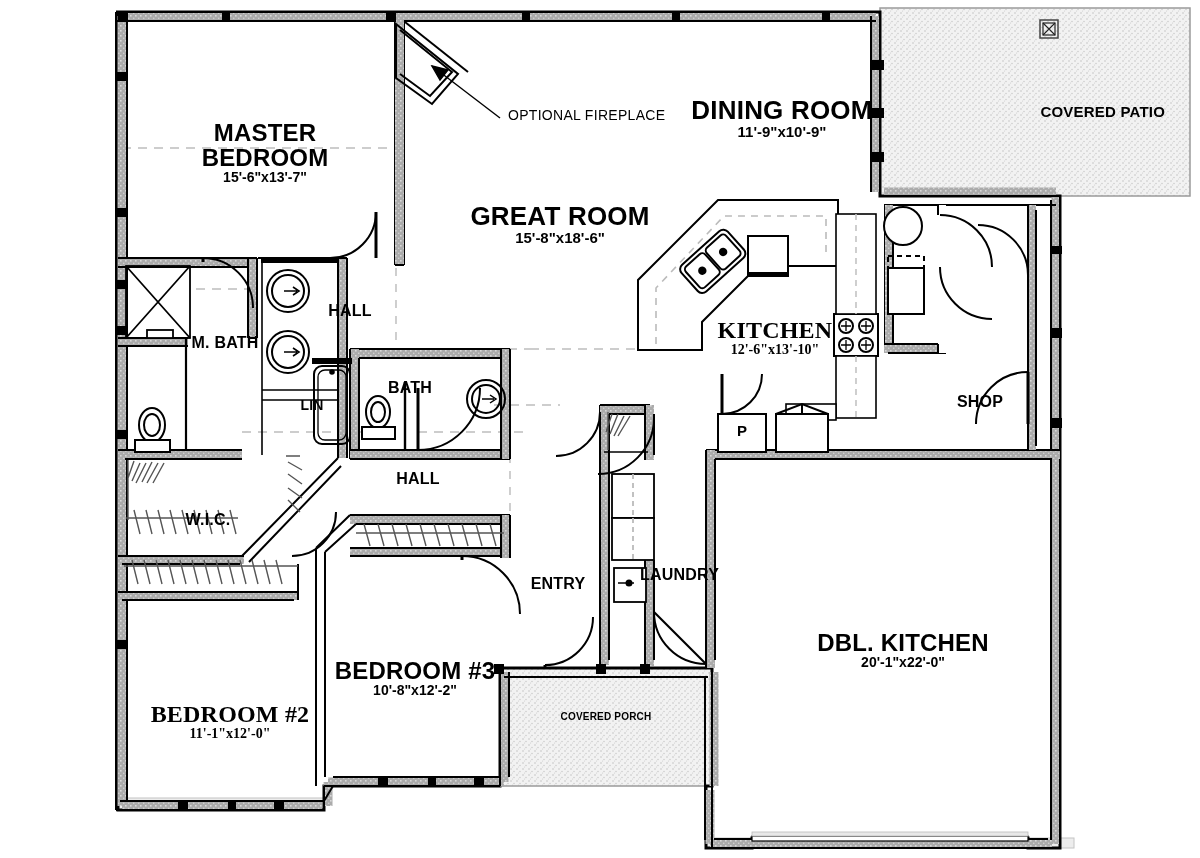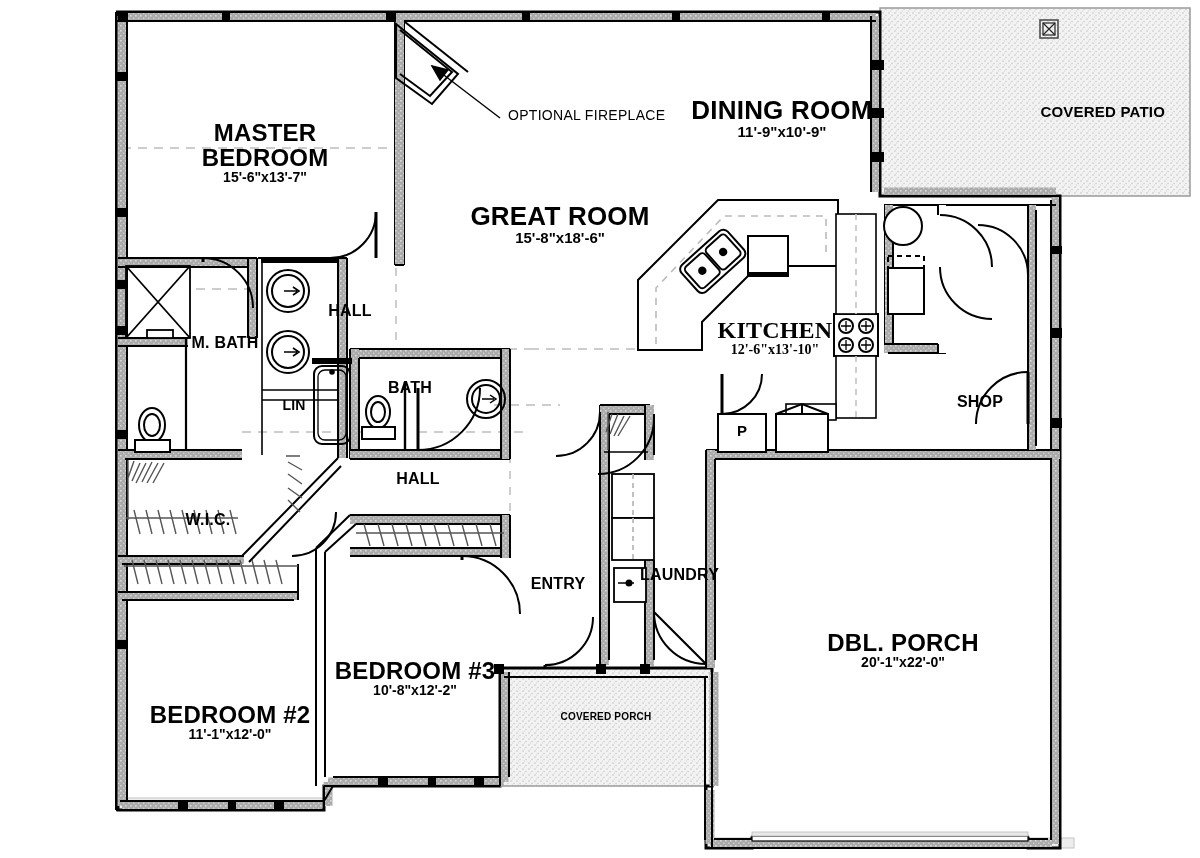--- a/index.html
+++ b/index.html
@@ -450,43 +450,43 @@
 
   <div class="lbl rm-p" style="left:905px;top:104px;width:260px;text-align:right;">
     <div class="nm" style="font-size:15px;">COVERED PATIO</div>
   </div>
 
   <div class="lbl rm-sm" style="left:920px;top:394px;width:120px;">
     <div class="nm">SHOP</div>
   </div>
 
   <div class="lbl rm-lg" style="left:778px;top:630px;width:250px;">
-    <div class="nm">DBL. PORCH</div>
+    <div class="nm">DBL. KITCHEN</div>
     <div class="dim">20'-1"x22'-0"</div>
   </div>
 
-  <div class="lbl rm-lg" style="left:115px;top:702px;width:230px;">
+  <div class="lbl rm-lg" style="left:115px;top:702px;width:230px;font-family:Liberation Serif, serif;">
     <div class="nm">BEDROOM #2</div>
     <div class="dim">11'-1"x12'-0"</div>
   </div>
 
   <div class="lbl rm-lg" style="left:300px;top:658px;width:230px;">
     <div class="nm">BEDROOM #3</div>
     <div class="dim">10'-8"x12'-2"</div>
   </div>
 
   <div class="lbl rm-sm" style="left:160px;top:335px;width:130px;">
     <div class="nm">M. BATH</div>
   </div>
 
   <div class="lbl rm-sm" style="left:365px;top:368px;width:90px;margin-top:12px;">
     <div class="nm">BATH</div>
   </div>
 
-  <div class="lbl rm-xs" style="left:254px;top:398px;width:80px;">
+  <div class="lbl rm-xs" style="left:272px;top:398px;width:80px;">
     <div class="nm">LIN</div>
   </div>
 
   <div class="lbl rm-sm" style="left:150px;top:512px;width:116px;">
     <div class="nm">W.I.C.</div>
   </div>
 
   <div class="lbl rm-sm" style="left:300px;top:303px;width:100px;">
     <div class="nm">HALL</div>
   </div>

